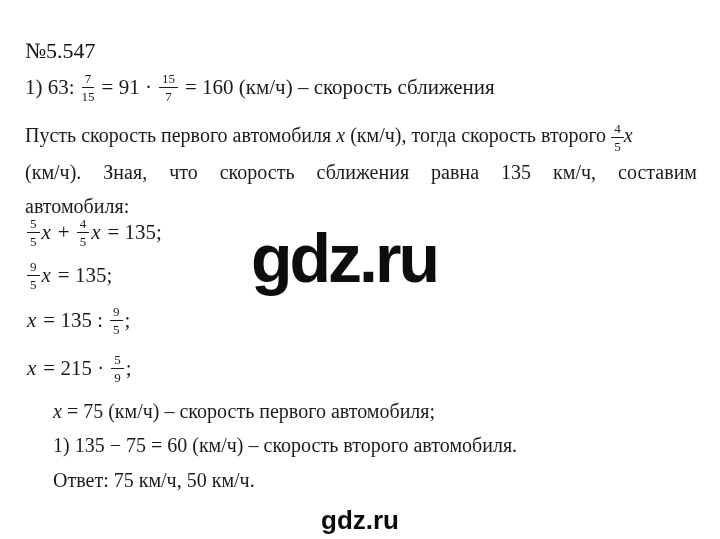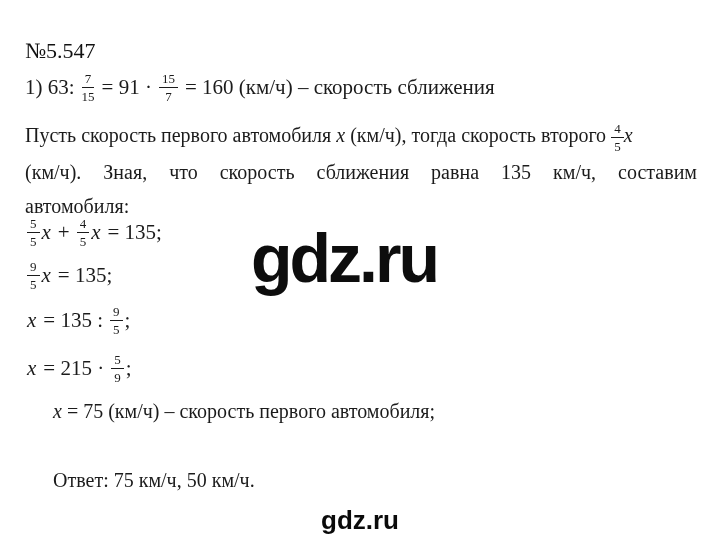--- a/index.html
+++ b/index.html
@@ -125,19 +125,20 @@
         <span class="den">9</span>
       </span>
     <span class="tight">;</span>
   </div>
 
   <div class="abs text-line" style="top:400px;">
     <span class="it">x</span>
     <span>= 75 (км/ч) – скорость первого автомобиля;</span>
   </div>
 
+  <div class="abs text-line" style="top:434px;">1) 135 − 75 = 60 (км/ч) – скорость второго автомобиля.</div>
 
   <div class="abs text-line" style="top:469px;">Ответ: 75 км/ч, 50 км/ч.</div>
 
   <div class="abs watermark">gdz.ru</div>
   <div class="abs brand-bottom">gdz.ru</div>
 
 </div>
 
 </body></html>

